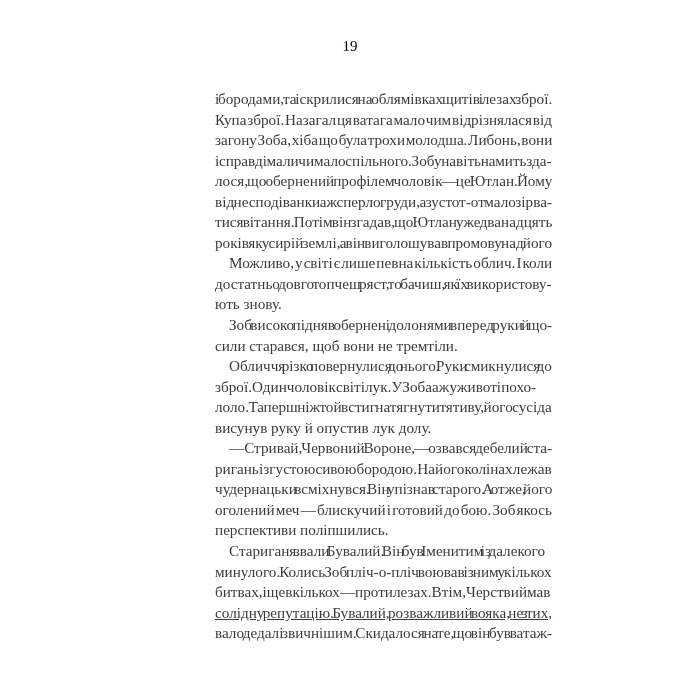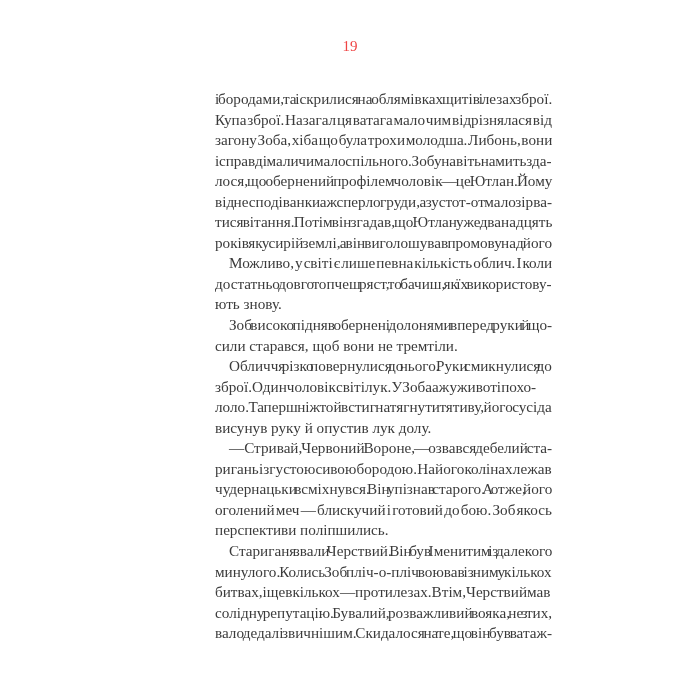--- a/index.html
+++ b/index.html
@@ -20,21 +20,21 @@
       background: #ffffff;
     }
     .page-number {
       position: absolute;
       top: 38px;
       left: 0;
       width: 700px;
       text-align: center;
       font-family: "Liberation Serif", "DejaVu Serif", serif;
       font-size: 15px;
-      color: #ef4444;
+      color: #000000;
     }
     .text-block {
       position: absolute;
       left: 171px;
       top: 89px;
       width: 337px;
       font-family: "Liberation Serif", "DejaVu Serif", serif;
       font-size: 15.2px;
       line-height: 20.55px;
       color: #3b3b3b;
@@ -76,19 +76,19 @@
       <span class="line last">сили старався, щоб вони не тремтіли.</span>
       <span class="line indent" style="white-space: nowrap; display: block; width: auto; word-spacing: -7.42857px;">Обличчя різко повернулися до нього. Руки смикнулися до</span>
       <span class="line" style="white-space: nowrap; display: block; width: auto; word-spacing: -3.7px;">зброї. Один чоловік світі лук. У Зоба аж у животі похо-</span>
       <span class="line" style="white-space: nowrap; display: block; width: auto; word-spacing: -4.33333px;">лоло. Та перш ніж той встиг натягнути тятиву, його сусіда</span>
       <span class="line last">висунув руку й опустив лук долу.</span>
       <span class="line indent" style="white-space: nowrap; display: block; width: auto; word-spacing: -4.83333px;">—Стривай, Червоний Вороне, — озвався дебелий ста-</span>
       <span class="line" style="white-space: nowrap; display: block; width: auto; word-spacing: -3.625px;">ригань із густою сивою бородою. На його колінах лежав</span>
       <span class="line" style="white-space: nowrap; display: block; width: auto; word-spacing: -6.42857px;">чудернацьки всміхнувся. Він упізнав старого. А отже, його</span>
       <span class="line" style="white-space: nowrap; display: block; width: auto; word-spacing: -2.55556px;">оголений меч — блискучий і готовий до бою. Зоб якось</span>
       <span class="line last">перспективи поліпшились.</span>
-      <span class="line indent" style="white-space: nowrap; display: block; width: auto; word-spacing: -6.28571px;">Стариганя звали Черствий. Він був Іменитим із далекого</span>
+      <span class="line indent" style="white-space: nowrap; display: block; width: auto; word-spacing: -6.28571px;">Стариганя звали Бувалий. Він був Іменитим із далекого</span>
       <span class="line" style="white-space: nowrap; display: block; width: auto; word-spacing: -4.875px;">минулого. Колись Зоб пліч-о-пліч воював із ним у кількох</span>
       <span class="line" style="white-space: nowrap; display: block; width: auto; word-spacing: -3.8px;">битвах, і ще в кількох — проти лезах. Втім, Черствий мав</span>
-      <span class="line" style="white-space: nowrap; display: block; width: auto; word-spacing: -5.42857px;">солідну репутацію. Бувалий, розважливий вояка, не з тих,</span>
+      <span class="line" style="white-space: nowrap; display: block; width: auto; word-spacing: -5.42857px; text-decoration: underline;">солідну репутацію. Бувалий, розважливий вояка, не з тих,</span>
       <span class="line" style="white-space: nowrap; display: block; width: auto; word-spacing: -5.11111px;">вало дедалі звичнішим. Скидалося на те, що він був ватаж-</span>
     </div>
 </div>
 
 </body></html>

